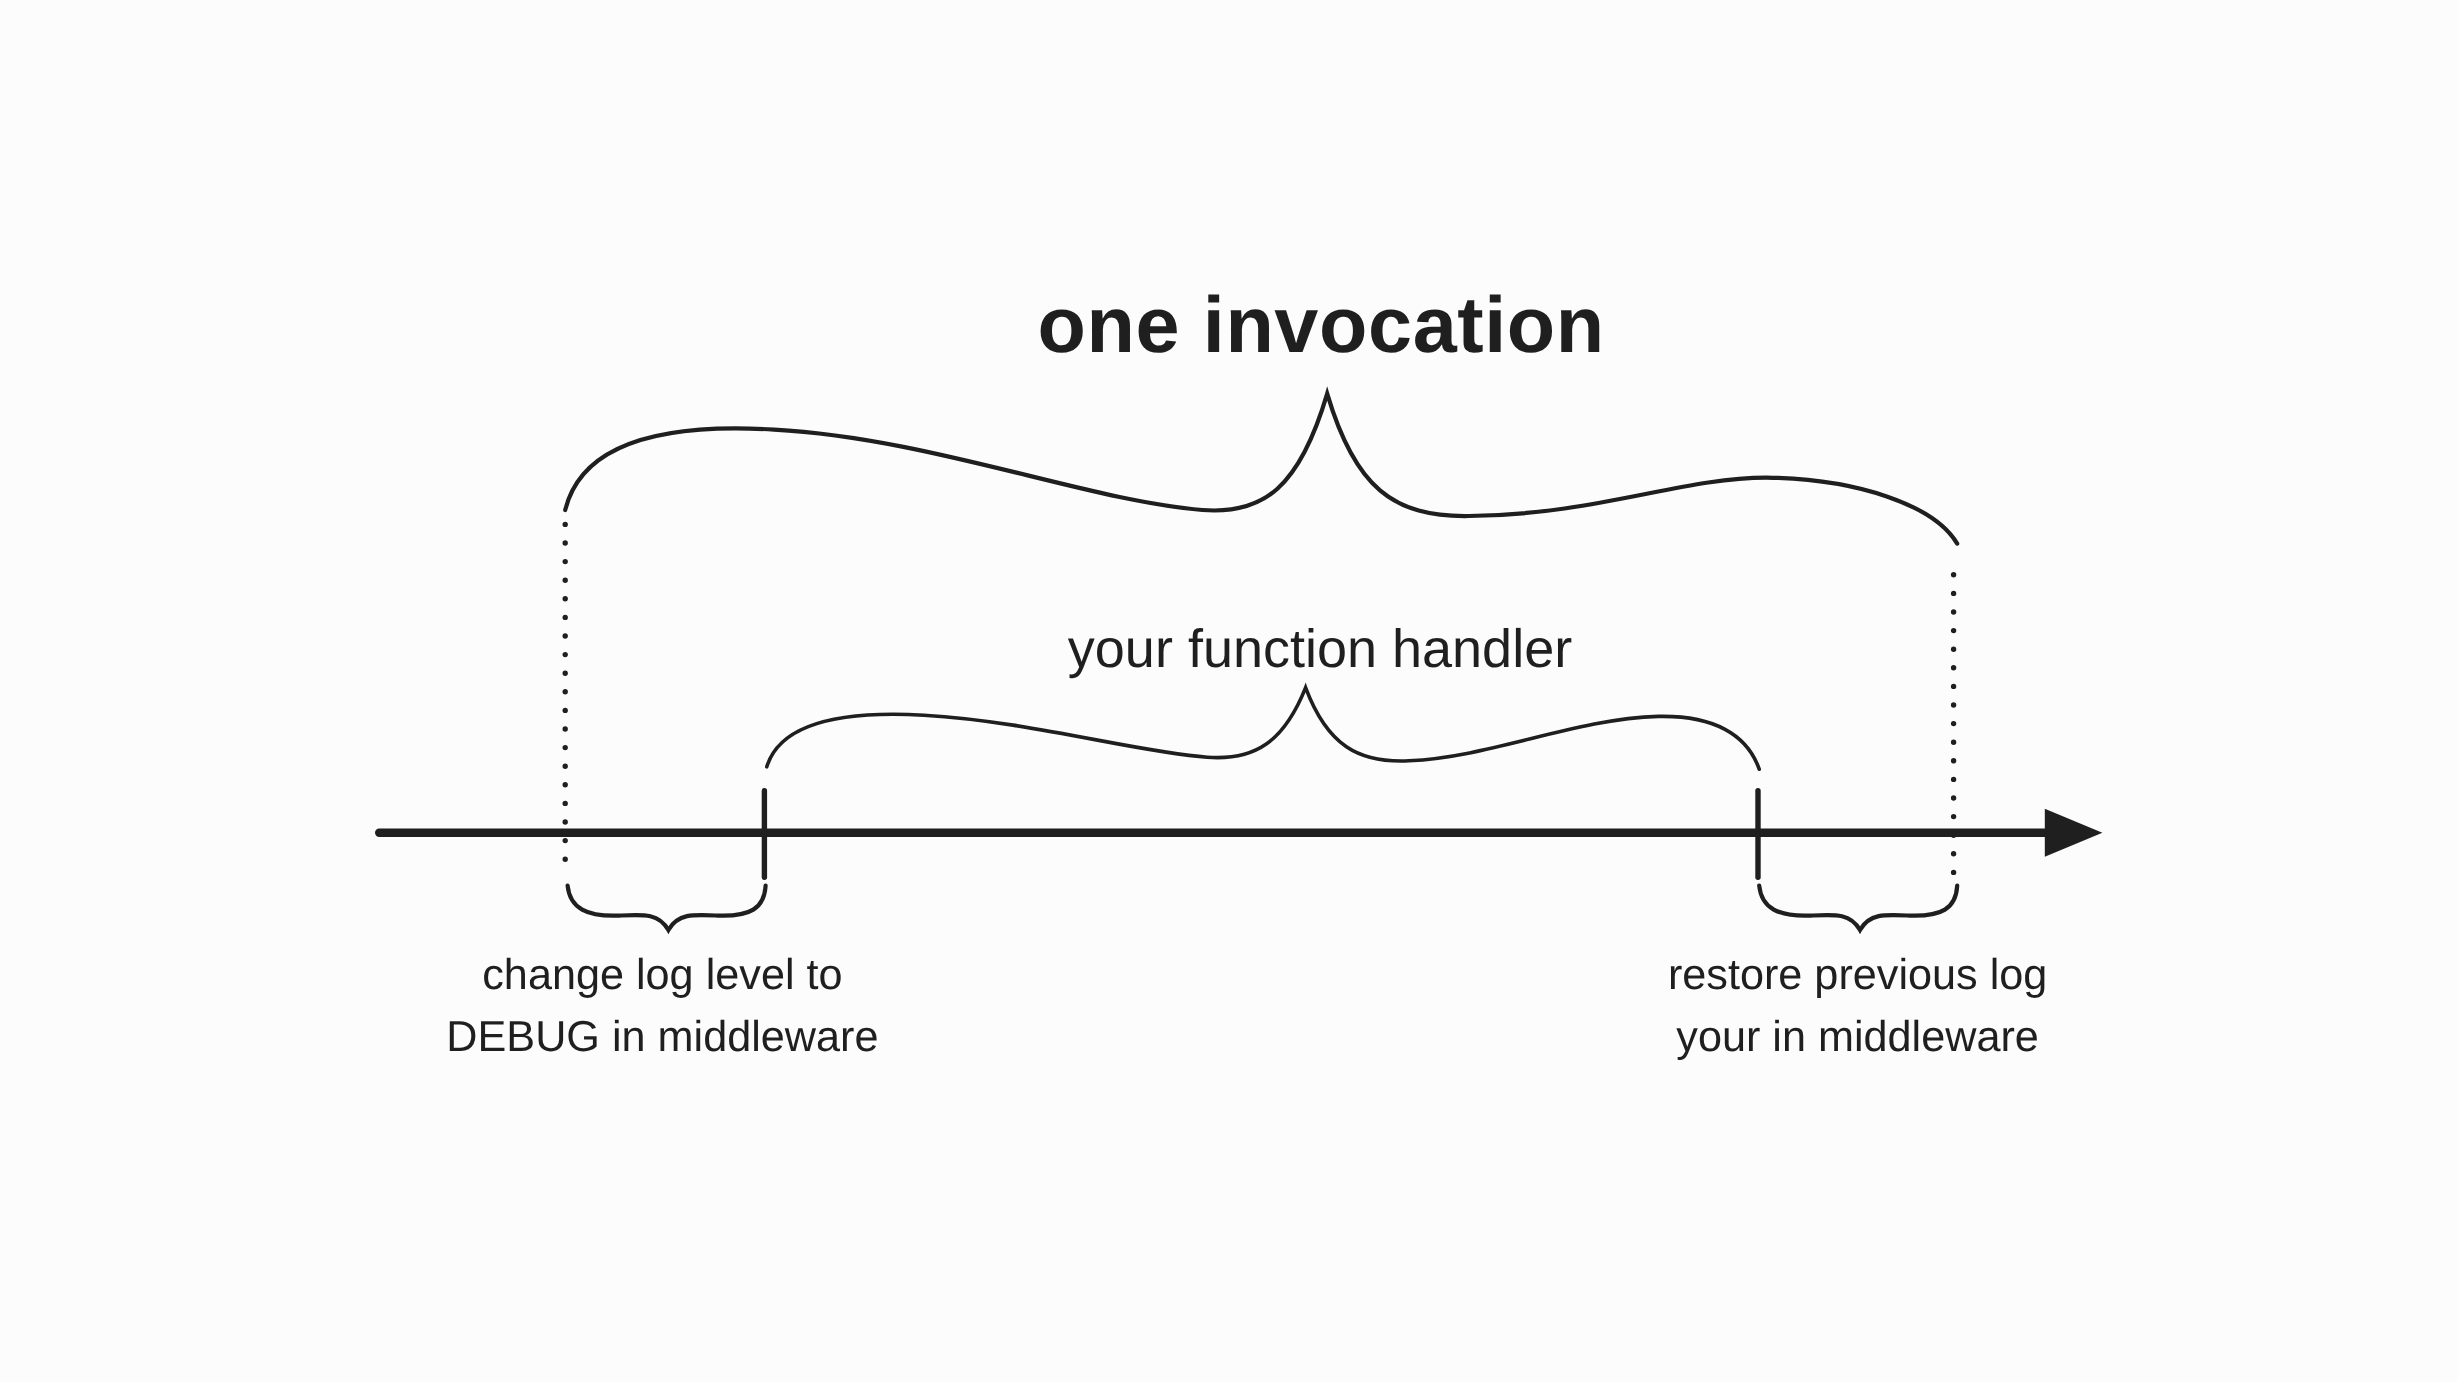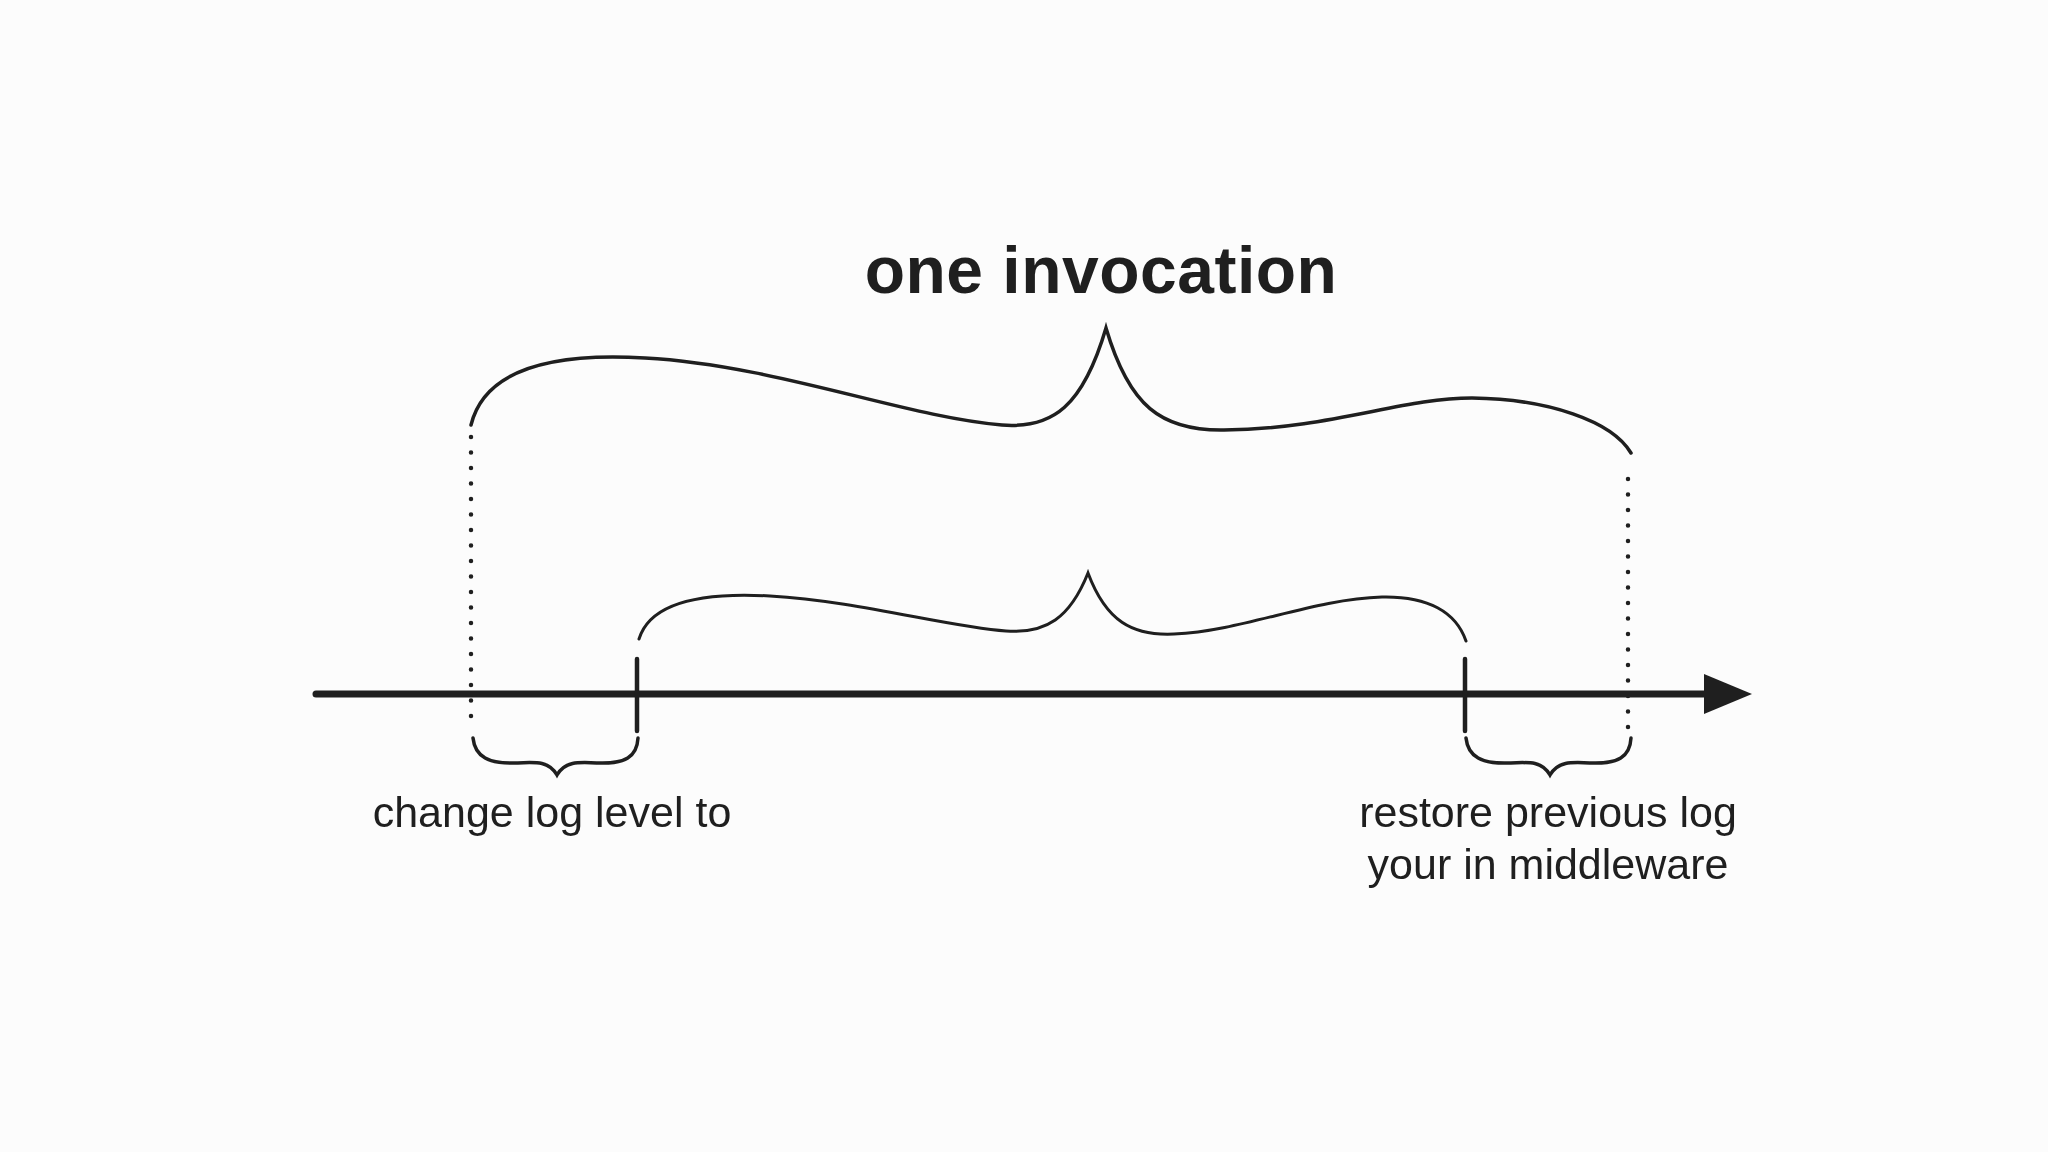--- a/index.html
+++ b/index.html
@@ -52,21 +52,21 @@
   }
   .handler-label {
     top: 516px;
     left: 1100px;
     font-size: 45px;
     font-weight: 400;
     line-height: 50px;
   }
   .annotation {
     top: 786px;
-    font-size: 43px;
+    font-size: 36px;
     font-weight: 400;
     line-height: 52px;
   }
   .annotation-left  { left: 552px; }
   .annotation-right { left: 1548px; text-align: center; }
 </style>
 </head>
 <body>
 
 <div class="stage">
@@ -106,23 +106,25 @@
 
     <path class="stroke" stroke-width="3.5" d="M 1466 738
              C 1468 757 1482 764 1509 763
              C 1530 762 1542 761 1550 775
              C 1558 761 1571 762 1591 763
              C 1618 764 1630 757 1631 738"></path>
   </svg>
 
   <div class="label title">one invocation</div>
 
+  <div class="label handler-label">your function handler</div>
 
   <div class="label annotation annotation-left">
     <div>change log level to</div>
+    <div>DEBUG in middleware</div>
   </div>
 
   <div class="label annotation annotation-right">
     <div>restore previous log</div>
     <div>your in middleware</div>
   </div>
 
 </div>
 
 </body></html>

